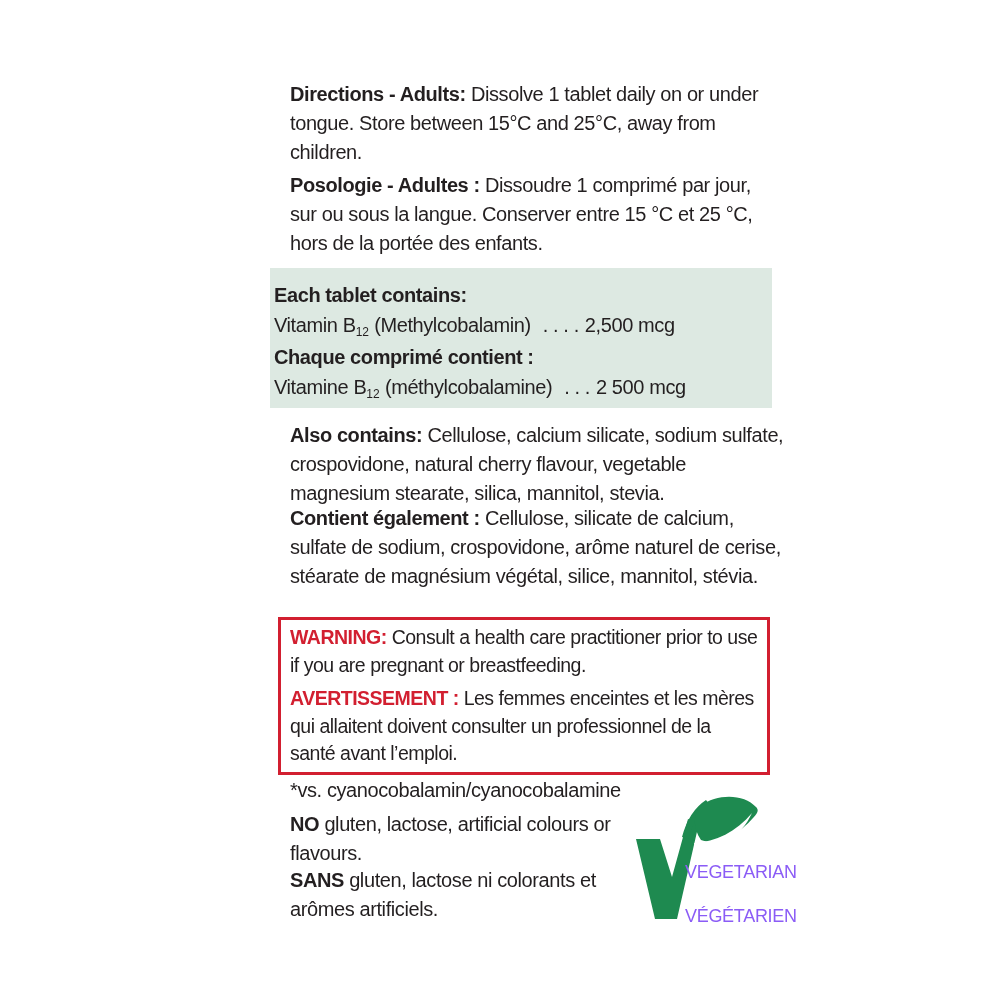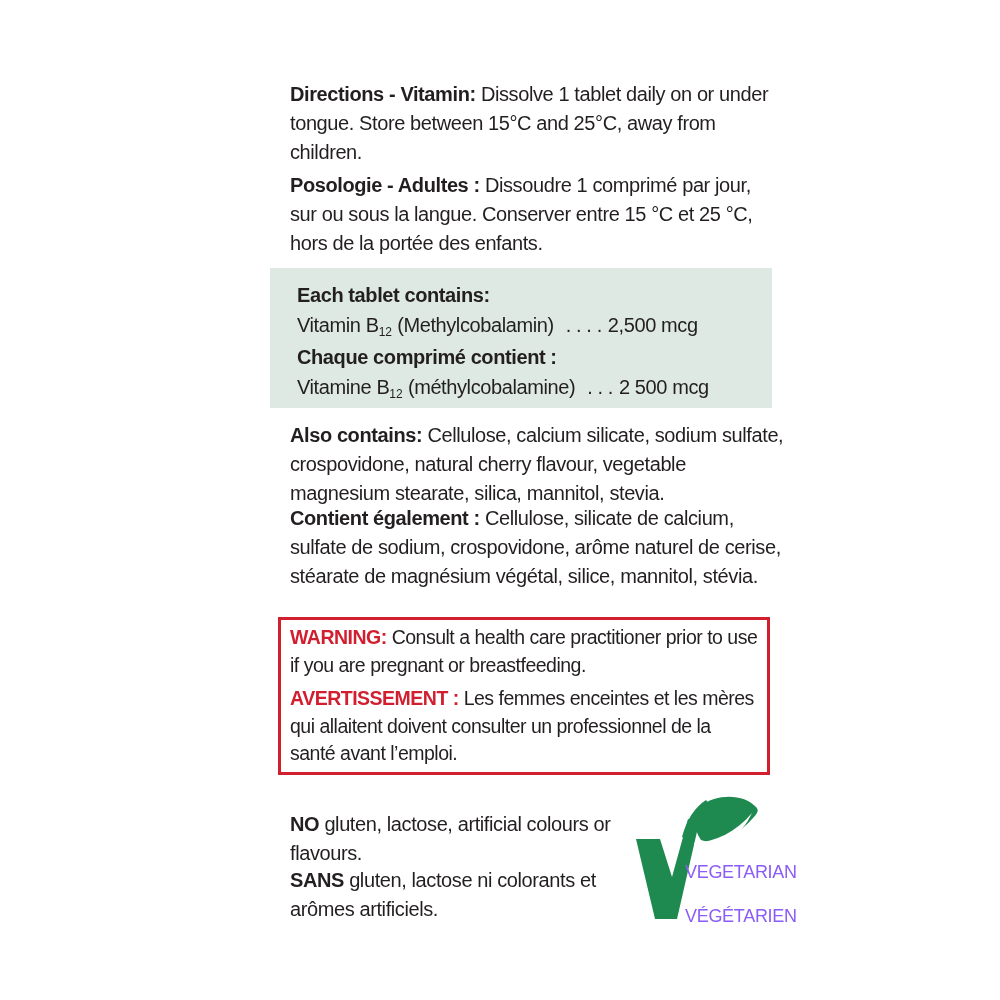--- a/index.html
+++ b/index.html
@@ -12,21 +12,21 @@
     color: #231f20;
     font-size: 20px;
     line-height: 29px;
     letter-spacing: -0.4px;
   }
   .block { position: absolute; }
   .lead { font-weight: bold; }
   .panel {
     background: #dde9e2;
     box-sizing: border-box;
-    padding: 13px 14px 0 27px;
+    padding: 13px 14px 0 4px;
     line-height: 29.5px;
   }
   .panel .bold-line { font-weight: bold; }
   sub.vitsub {
     font-size: 12px;
     letter-spacing: 0;
     vertical-align: baseline;
     position: relative;
     top: 4px;
   }
@@ -56,21 +56,21 @@
   }
   .logo-text.en { top: 66px; }
   .logo-text.fr { top: 88px; margin-top: 22px; }
 </style>
 </head>
 <body>
 
 <div class="label">
 
   <div class="block" style="left:290px; top:80px; width:492px;">
-    <strong class="lead">Directions - Vitamin:</strong>
+    <strong class="lead">Directions - Adults:</strong>
     <span>Dissolve 1 tablet daily on or under tongue. Store between 15°C and 25°C, away from children.</span>
   </div>
 
   <div class="block" style="left:290px; top:171px; width:492px;">
     <strong class="lead">Posologie - Adultes :</strong>
     <span>Dissoudre 1 comprimé par jour, sur ou sous la langue. Conserver entre 15 °C et 25 °C, hors de la portée des enfants.</span>
   </div>
 
   <div class="block panel" style="left:270px; top:268px; width:502px; height:140px;">
     <div class="bold-line">Each tablet contains:</div>
@@ -97,20 +97,21 @@
     <p>
       <span class="warn-label">WARNING:</span>
       <span>Consult a health care practitioner prior to use if you are pregnant or breastfeeding.</span>
     </p>
     <p>
       <span class="warn-label">AVERTISSEMENT :</span>
       <span>Les femmes enceintes et les mères qui allaitent doivent consulter un professionnel de la santé avant l’emploi.</span>
     </p>
   </div>
 
+  <div class="block" style="left:290px; top:776px; width:492px;">*vs. cyanocobalamin/cyanocobalamine</div>
 
   <div class="block" style="left:290px; top:810px; width:336px;">
     <strong class="lead">NO</strong>
     <span>gluten, lactose, artificial colours or flavours.</span>
   </div>
 
   <div class="block" style="left:290px; top:866px; width:336px;">
     <strong class="lead">SANS</strong>
     <span>gluten, lactose ni colorants et arômes artificiels.</span>
   </div>

